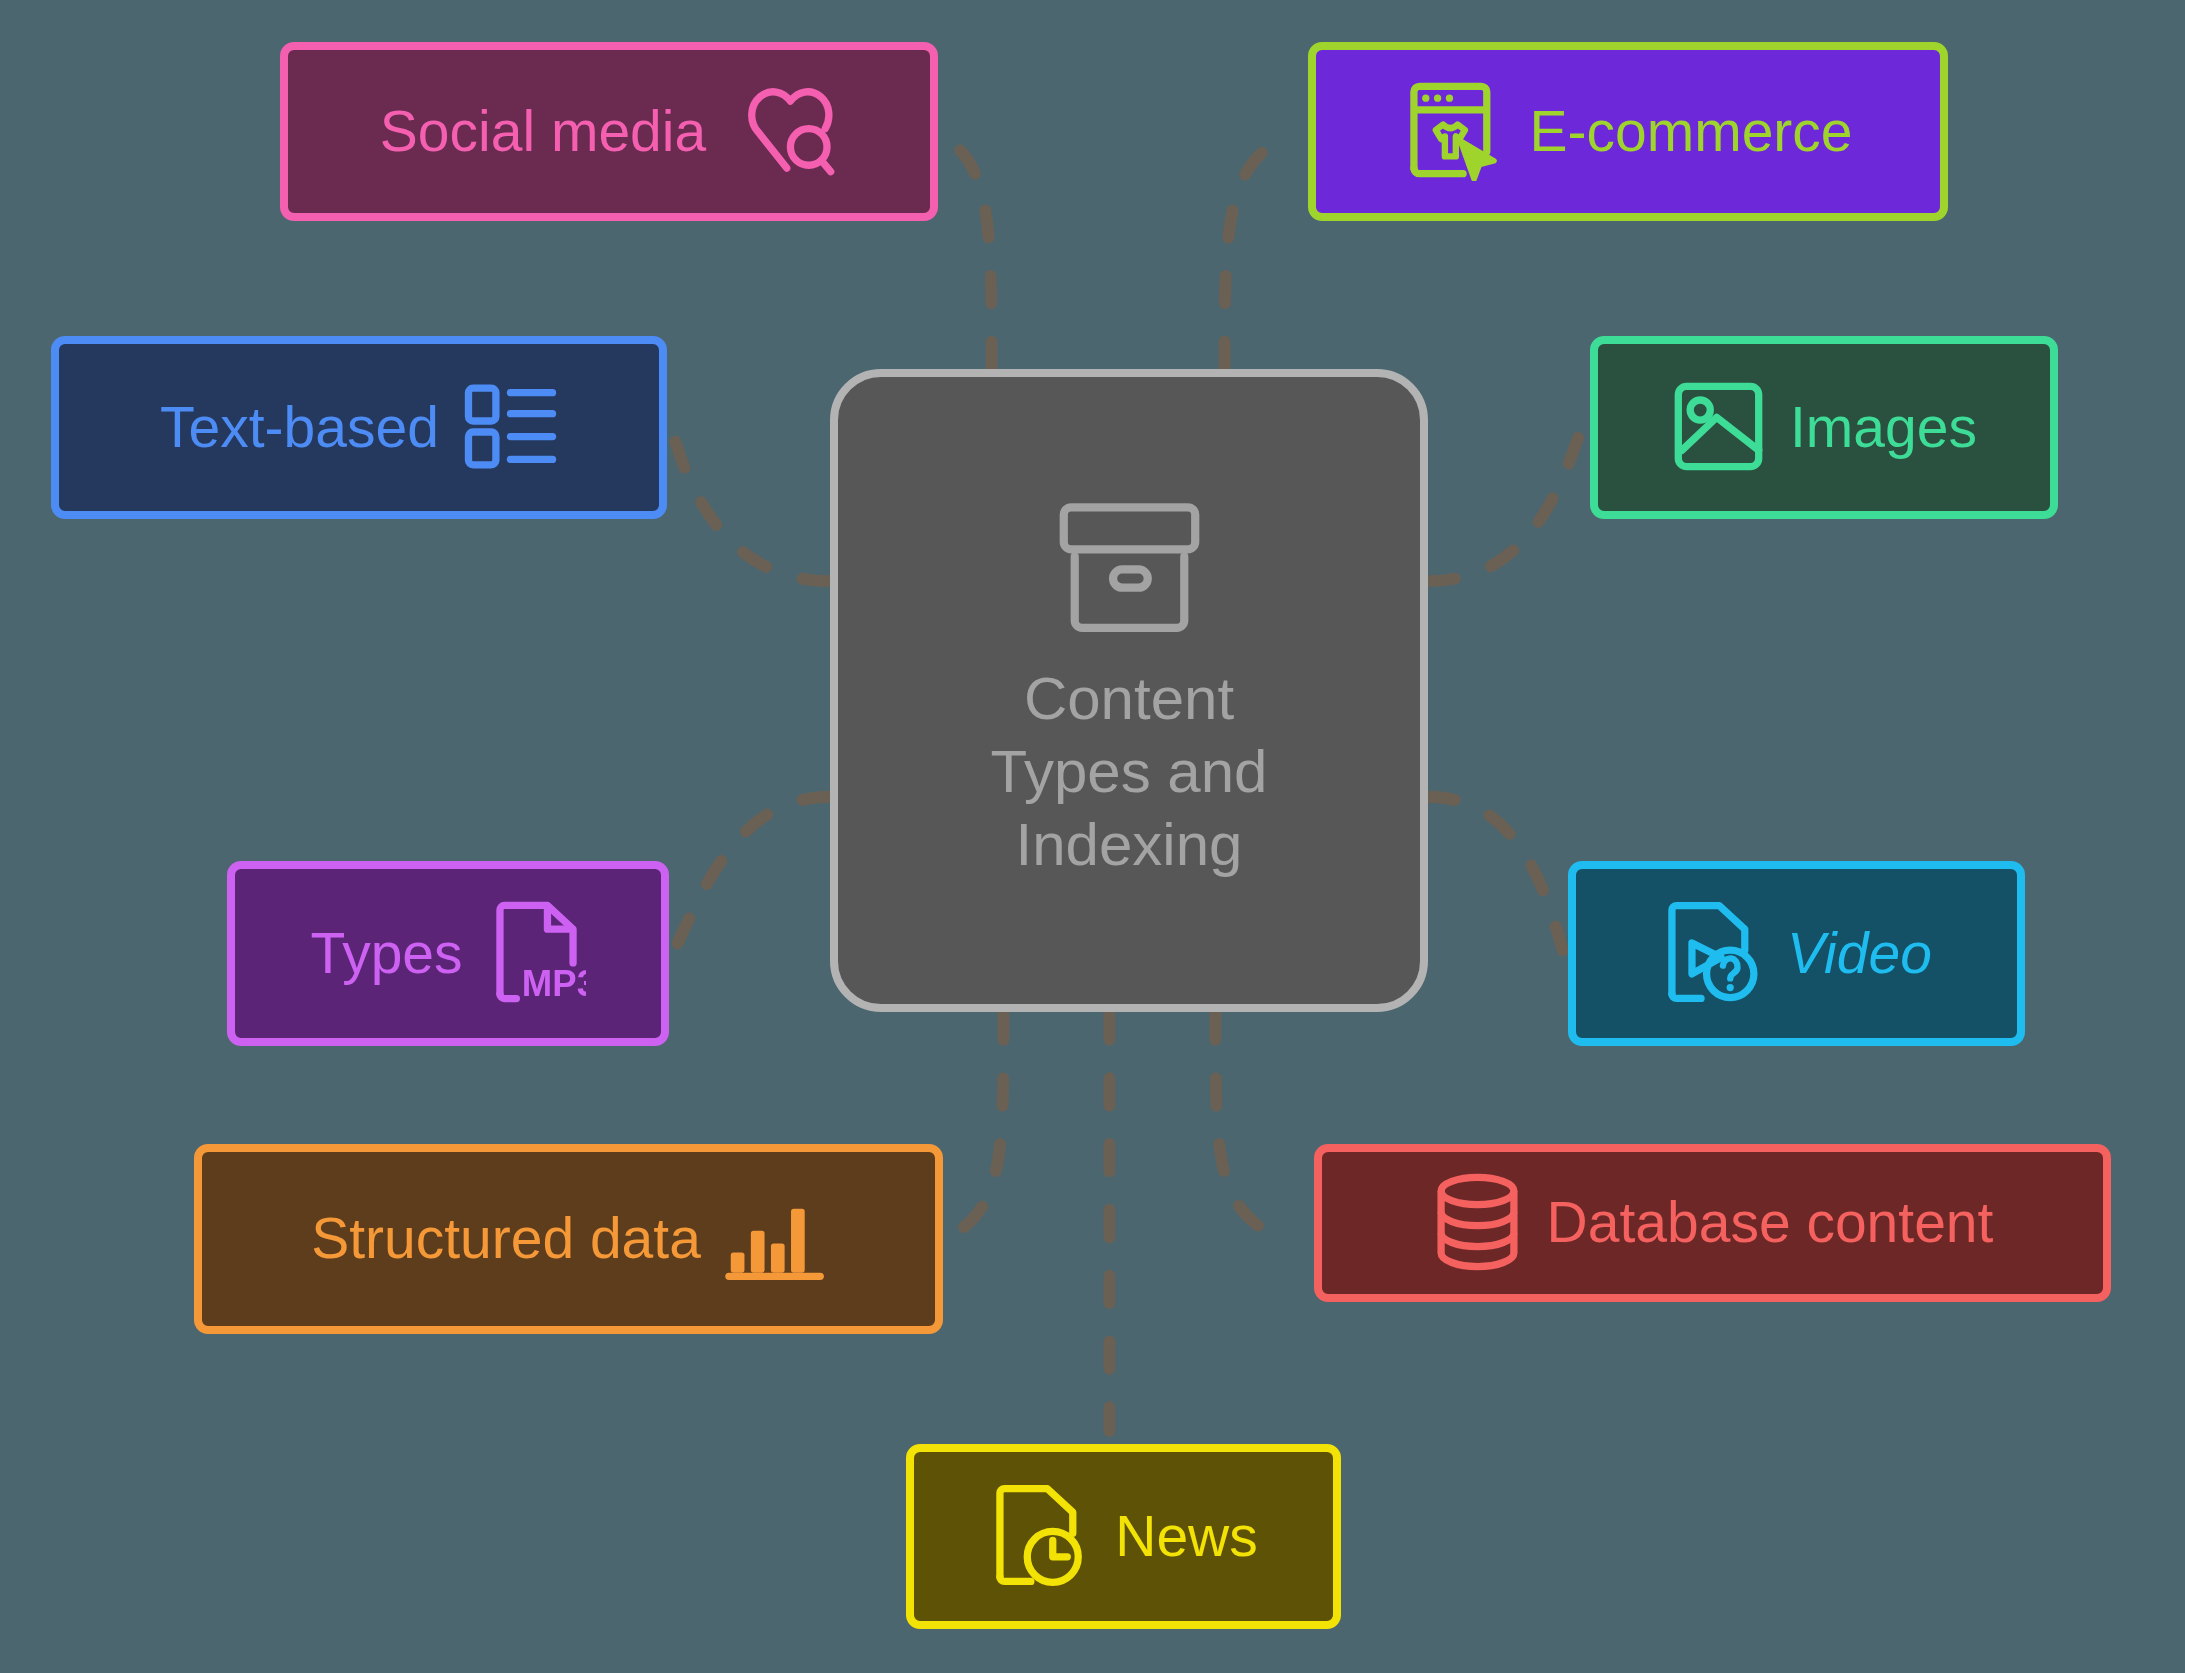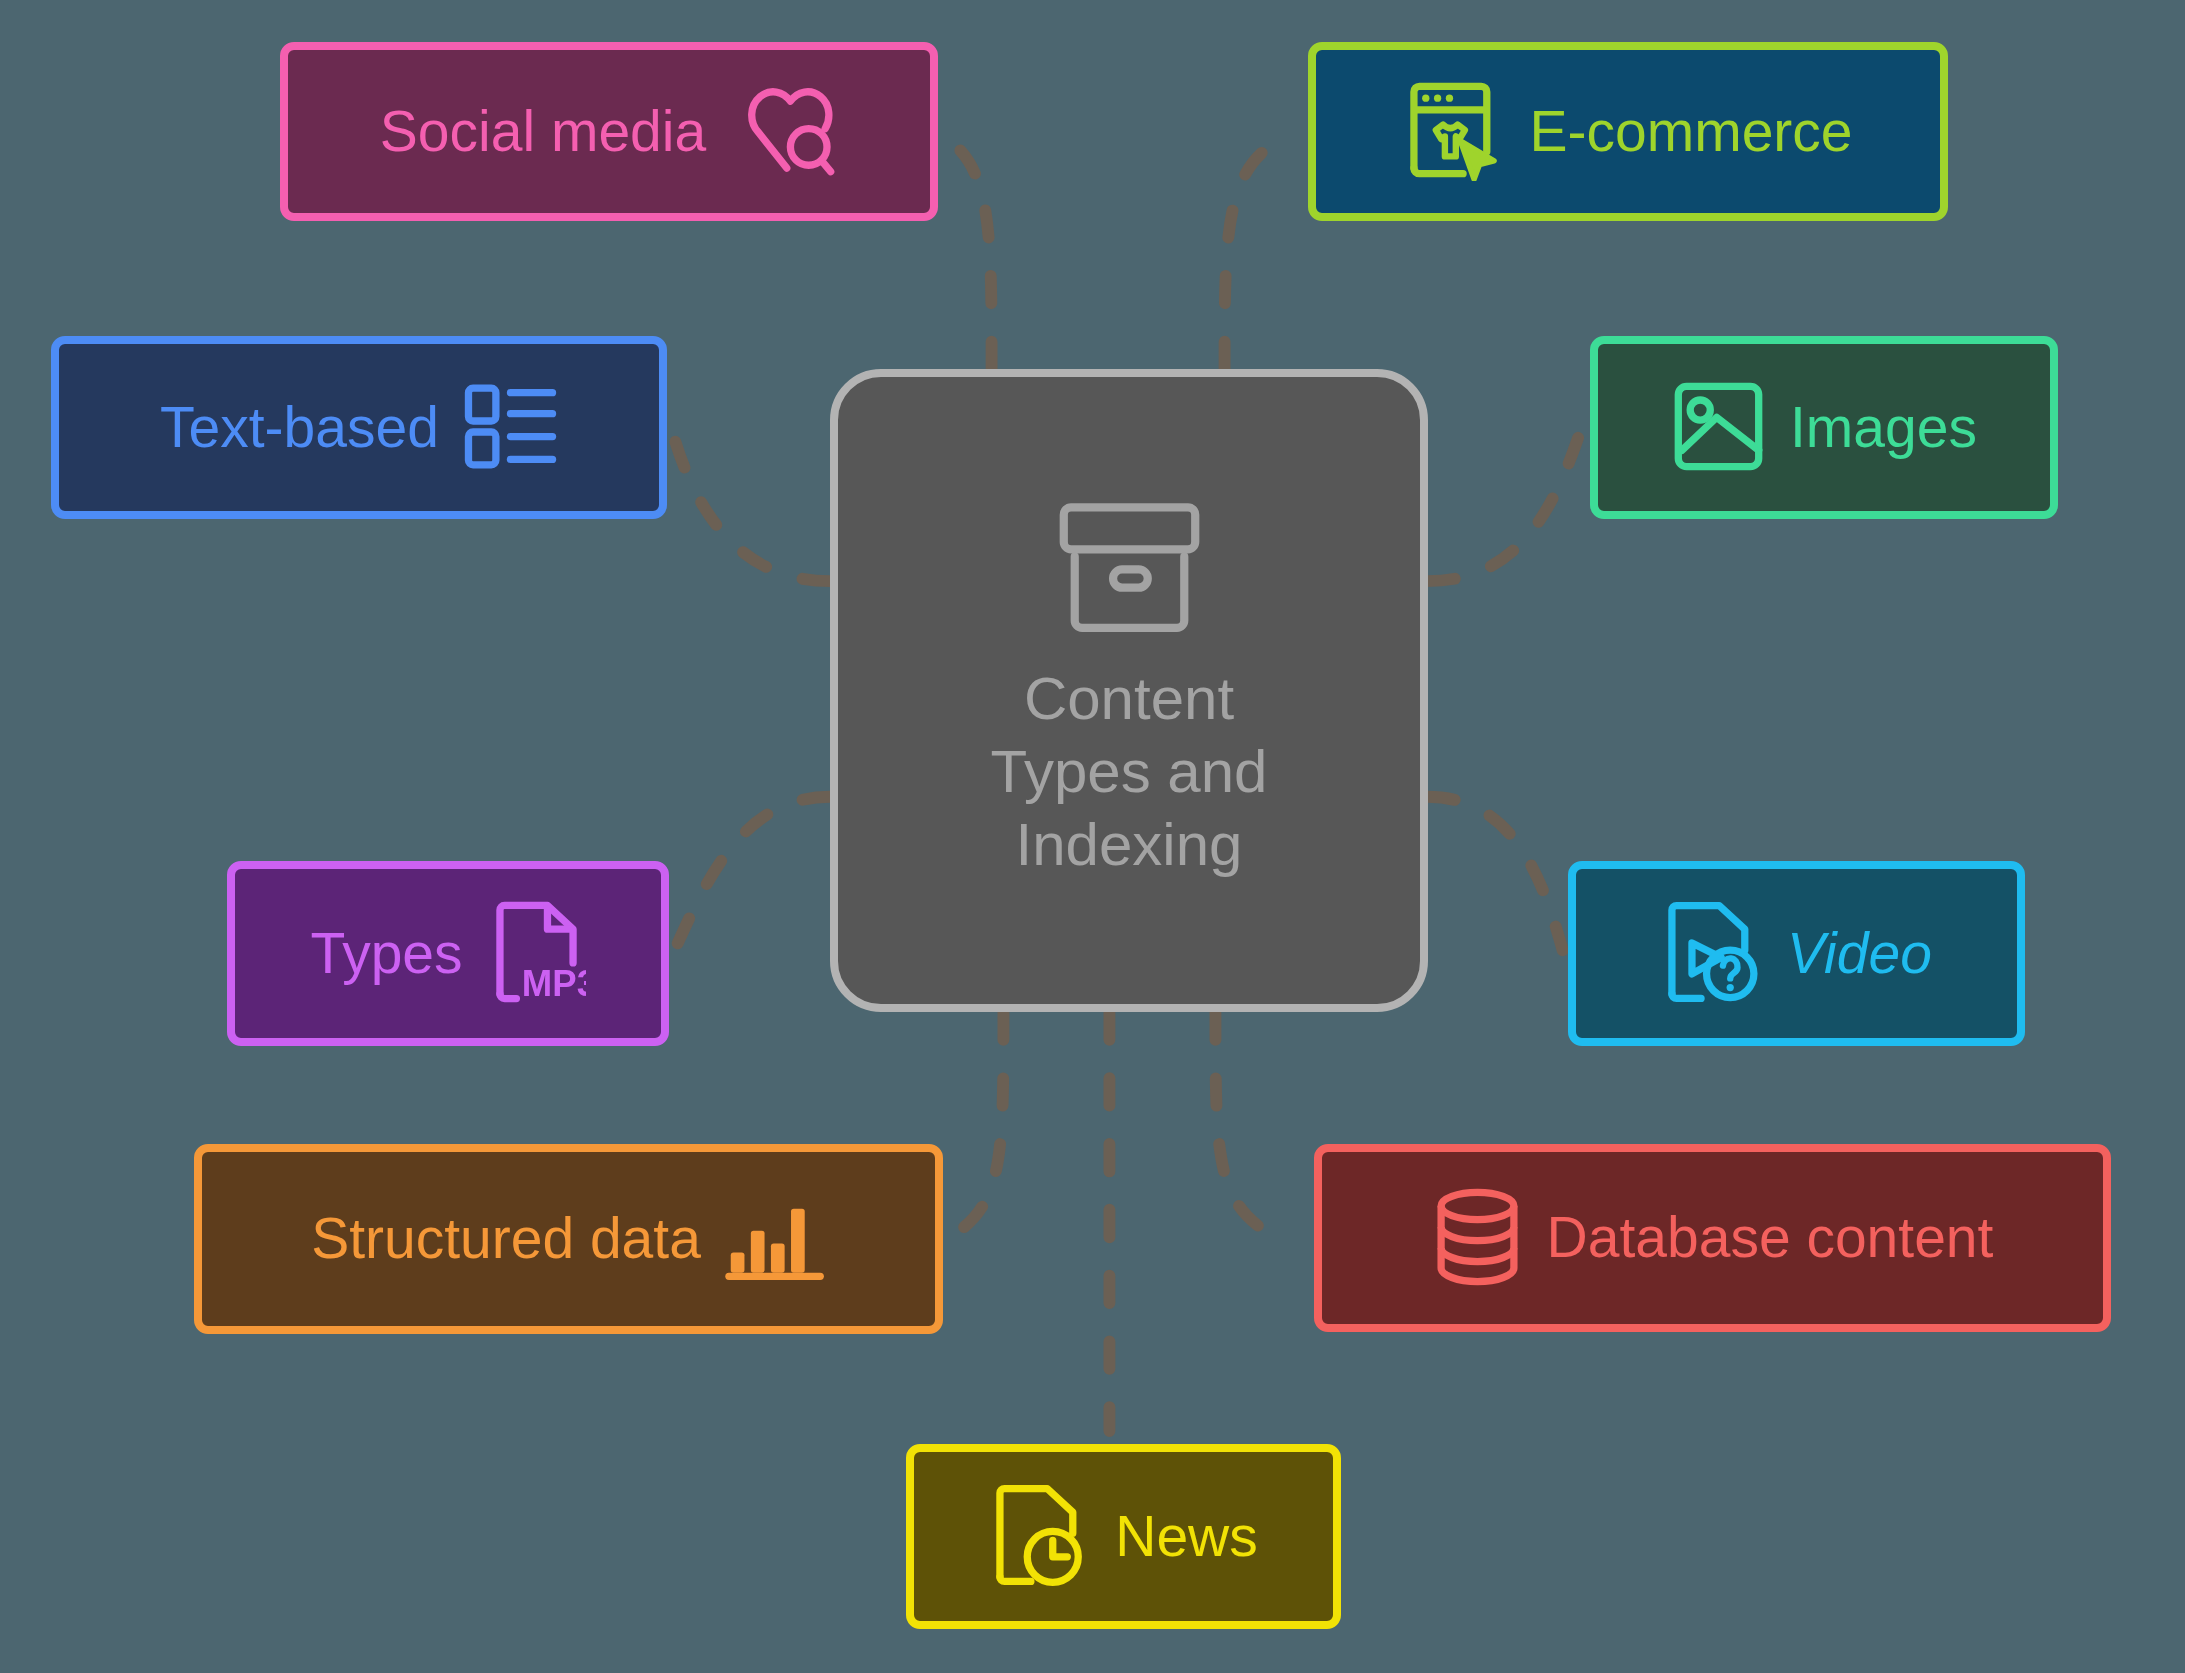--- a/index.html
+++ b/index.html
@@ -115,21 +115,21 @@
     <span class="label" style="color:#f45fb0;">Social media</span>
     <span class="ico">
       <svg width="108" height="99" viewBox="0 0 118 108" fill="none" xmlns="http://www.w3.org/2000/svg">
         <path d="M104 52 C110 42 110 26 99 17 C88 8 74 11 66 22 C58 11 44 8 33 17 C21 27 21 45 31 56 L62 95" stroke="#f45fb0" stroke-width="8" stroke-linecap="round" stroke-linejoin="round"></path>
         <circle cx="86" cy="72" r="20" stroke="#f45fb0" stroke-width="8"></circle>
         <path d="M100 87 L110 99" stroke="#f45fb0" stroke-width="8" stroke-linecap="round"></path>
       </svg>
     </span>
   </div>
 
-  <div class="node" style="left:1308px; top:42px; width:640px; height:179px; background:#0c4a6e; border-color:#9fd42c;">
+  <div class="node" style="left:1308px; top:42px; width:640px; height:179px; background:#6d28d9; border-color:#9fd42c;">
     <span class="ico">
       <svg width="102" height="102" viewBox="0 0 112 112" fill="none" xmlns="http://www.w3.org/2000/svg">
         <path d="M12 98 V14 a6 6 0 0 1 6 -6 H86 a6 6 0 0 1 6 6 V80" stroke="#9fd42c" stroke-width="8" stroke-linecap="round"></path>
         <path d="M12 98 a6 6 0 0 0 6 6 H66" stroke="#9fd42c" stroke-width="8" stroke-linecap="round"></path>
         <path d="M12 34 H92" stroke="#9fd42c" stroke-width="8"></path>
         <circle cx="25" cy="21" r="4" fill="#9fd42c"></circle>
         <circle cx="38" cy="21" r="4" fill="#9fd42c"></circle>
         <circle cx="51" cy="21" r="4" fill="#9fd42c"></circle>
         <path d="M36 56 L44 50 q8 8 16 0 l8 6 -6 10 -4 -3 v22 H46 V63 l-4 3 Z" stroke="#9fd42c" stroke-width="7" stroke-linejoin="round"></path>
         <path d="M63 68 L100 90 L84 94 L78 110 Z" fill="#9fd42c" stroke="#9fd42c" stroke-width="6" stroke-linejoin="round"></path>
@@ -195,21 +195,21 @@
       <svg width="101" height="84" viewBox="0 0 110 92" fill="none" xmlns="http://www.w3.org/2000/svg">
         <rect x="6" y="62" width="15" height="22" rx="3" fill="#f59838"></rect>
         <rect x="28" y="38" width="15" height="46" rx="3" fill="#f59838"></rect>
         <rect x="50" y="52" width="15" height="32" rx="3" fill="#f59838"></rect>
         <rect x="72" y="14" width="15" height="70" rx="3" fill="#f59838"></rect>
         <path d="M4 88 H104" stroke="#f59838" stroke-width="8" stroke-linecap="round"></path>
       </svg>
     </span>
   </div>
 
-  <div class="node" style="left:1314px; top:1144px; width:797px; height:188px; background:#6d2727; border-color:#f4615e;">
+  <div class="node" style="left:1314px; top:1144px; width:797px; height:158px; background:#6d2727; border-color:#f4615e;">
     <span class="ico">
       <svg width="91" height="102" viewBox="0 0 100 112" fill="none" xmlns="http://www.w3.org/2000/svg">
         <ellipse cx="50" cy="22" rx="40" ry="15" stroke="#f4615e" stroke-width="8"></ellipse>
         <path d="M10 22 V90 c0 8 18 15 40 15 s40 -7 40 -15 V22" stroke="#f4615e" stroke-width="8"></path>
         <path d="M10 45 c0 8 18 15 40 15 s40 -7 40 -15" stroke="#f4615e" stroke-width="8"></path>
         <path d="M10 68 c0 8 18 15 40 15 s40 -7 40 -15" stroke="#f4615e" stroke-width="8"></path>
       </svg>
     </span>
     <span class="label" style="color:#f4615e;">Database content</span>
   </div>

